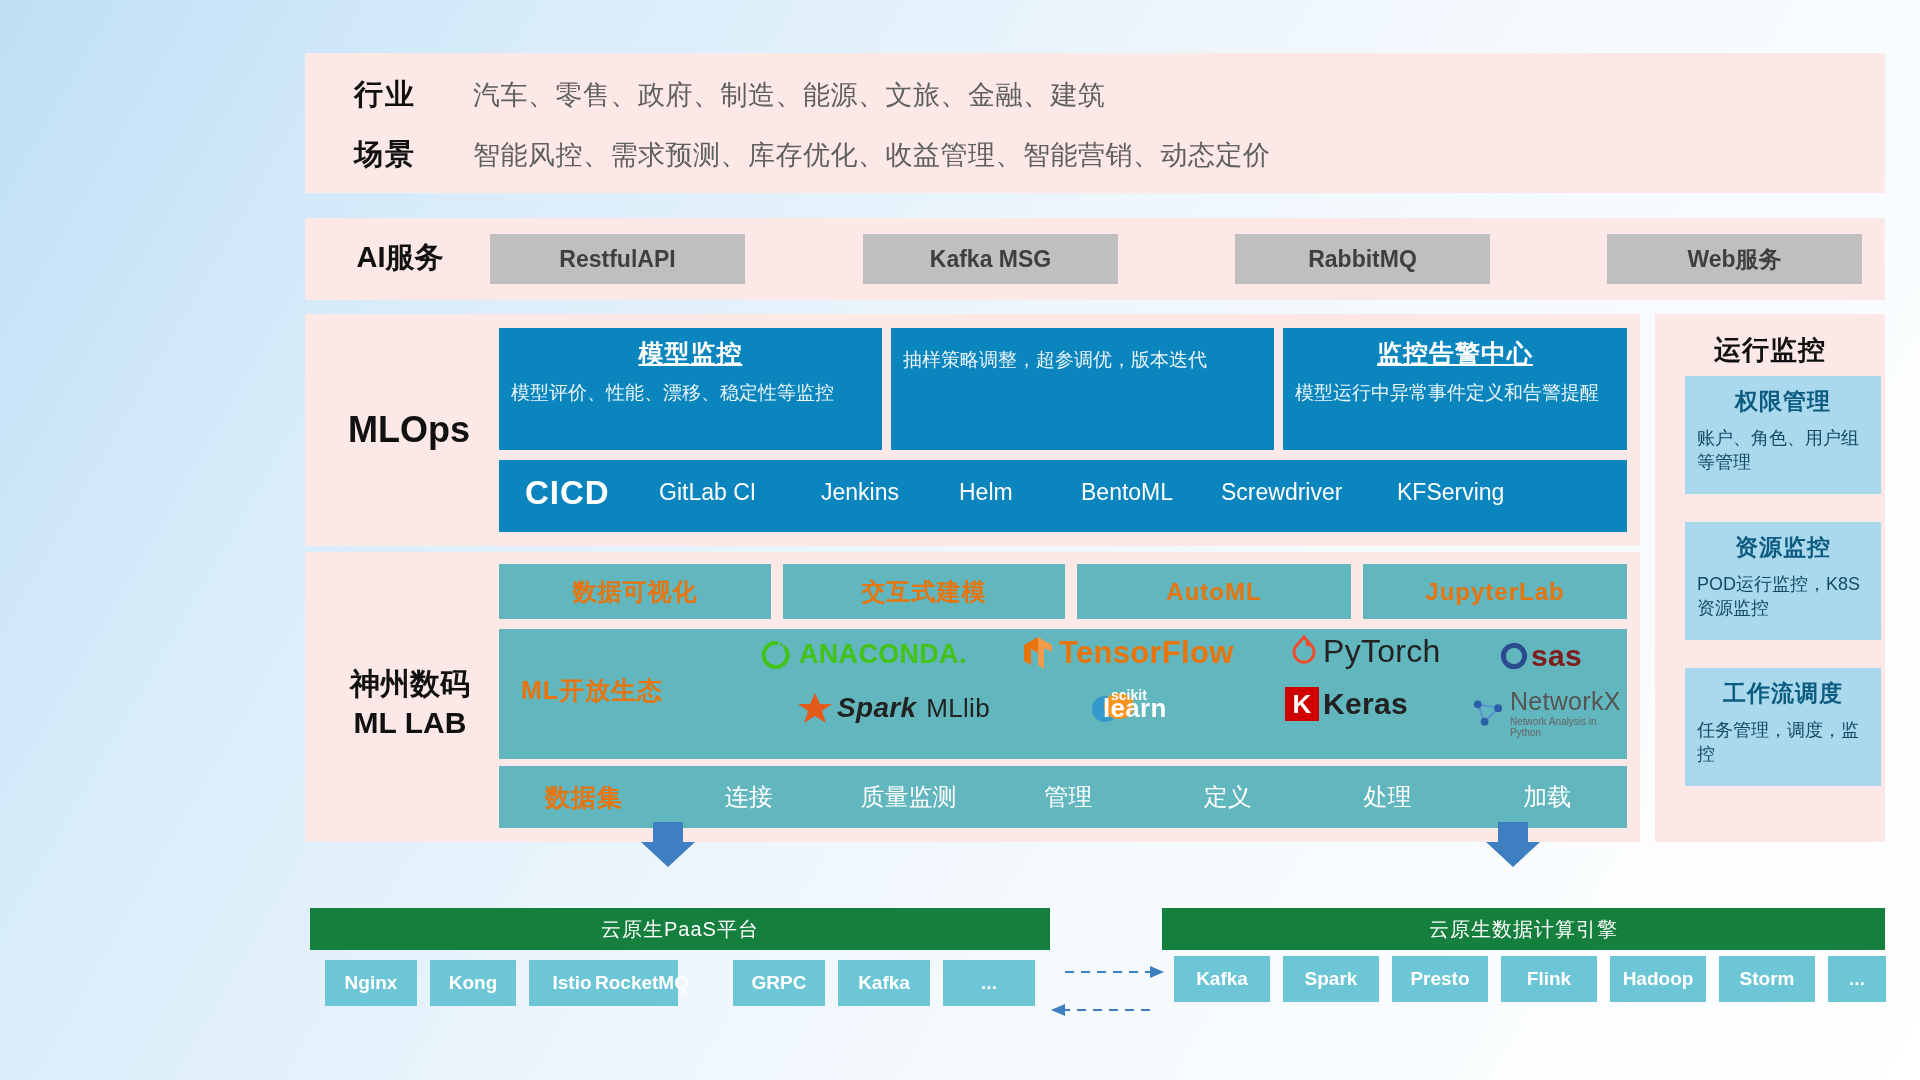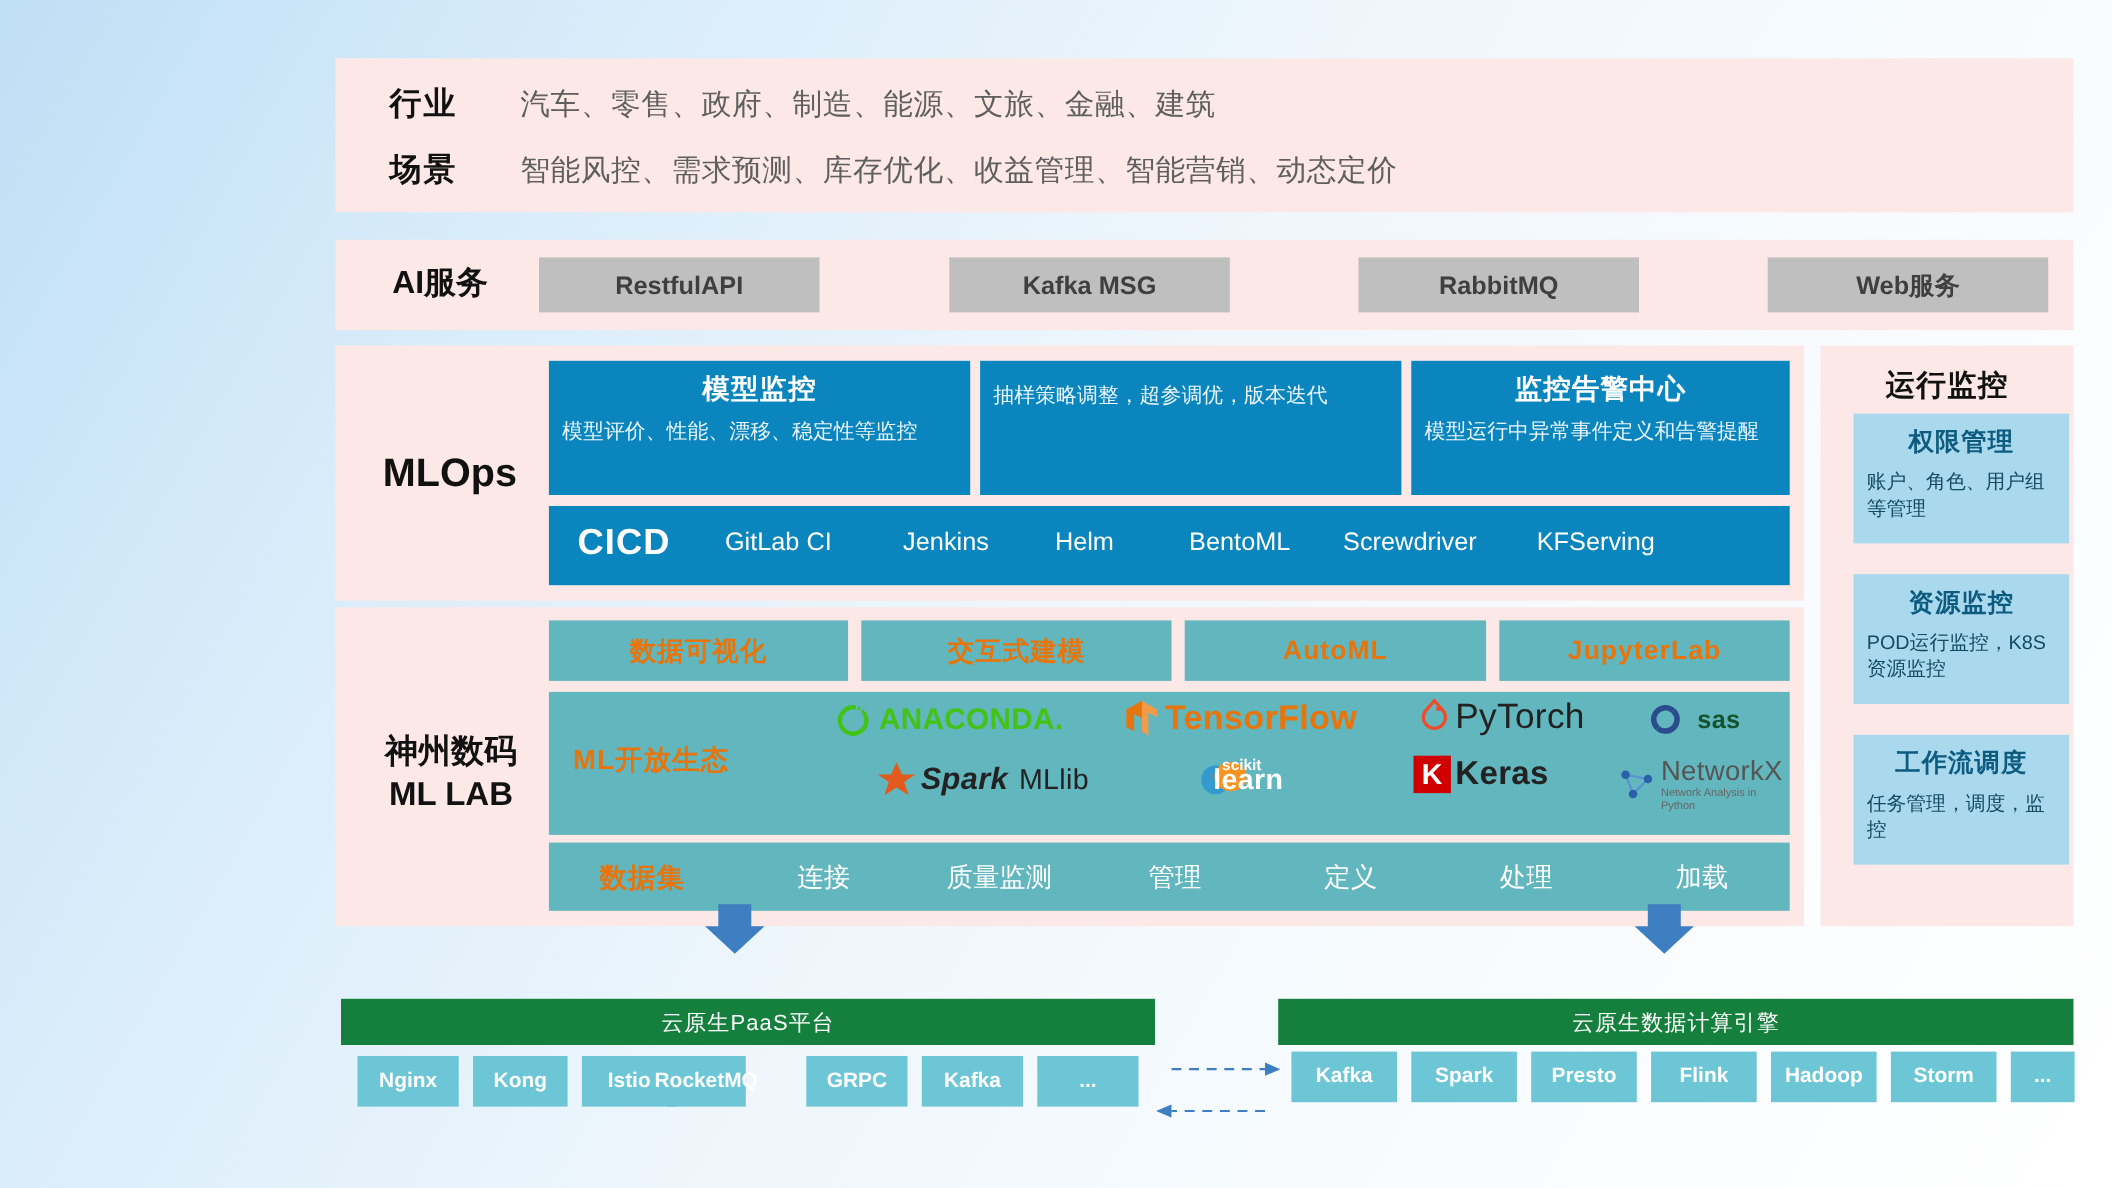--- a/index.html
+++ b/index.html
@@ -50,21 +50,21 @@
     font-size:23px;font-weight:bold;color:#3f3f3f;
   }
 
   
   #band-mlops{left:305px;top:314px;width:1335px;height:232px;}
   #mlops-label{position:absolute;left:14px;top:95px;width:180px;font-size:36px;}
   .mlops-card{
     position:absolute;top:14px;height:122px;background:#0a85bd;color:#fff;
     box-sizing:border-box;padding:9px 12px 0 12px;
   }
-  .mlops-card .t{font-size:25px;font-weight:bold;text-align:center;letter-spacing:1px;}
+  .mlops-card .t{font-size:25px;font-weight:bold;text-align:center;letter-spacing:1px;text-decoration:underline;}
   .mlops-card .d{font-size:19px;line-height:1.35;margin-top:10px;color:#eaf6fc;}
 
   #cicd-bar{
     position:absolute;left:194px;top:146px;width:1128px;height:72px;
     background:#0a85bd;color:#fff;overflow:hidden;
   }
   #cicd-title{
     position:absolute;left:26px;top:14px;font-size:33px;font-weight:bold;letter-spacing:1px;
   }
   .cicd-item{
@@ -217,21 +217,21 @@
           <circle cx="19" cy="9" r="2.4" fill="#ee4c2c"></circle>
         </svg>
         <span class="logo-txt" style="color:#222;font-size:32px;margin-left:4px;font-weight:normal">PyTorch</span>
       </div>
 
       <div class="logo" style="left:1000px;top:10px">
         <svg width="30" height="30" viewBox="0 0 30 30">
           <path d="M22 7 A9 9 0 1 0 8 23" fill="none" stroke="#2b4b8f" stroke-width="5"></path>
           <path d="M8 23 A9 9 0 0 0 22 7" fill="none" stroke="#2b4b8f" stroke-width="5"></path>
         </svg>
-        <span class="logo-txt" style="color:#14532d;font-size:23px;margin-left:14px">sas</span>
+        <span class="logo-txt" style="color:#7f1d1d;font-size:30px;margin-left:2px">sas</span>
       </div>
 
       <div class="logo" style="left:296px;top:62px">
         <svg width="40" height="34" viewBox="0 0 40 34">
           <polygon points="20,2 25,13 37,13 27,20 31,32 20,25 9,32 13,20 3,13 15,13" fill="#e25a1c"></polygon>
         </svg>
         <span class="logo-txt" style="color:#222;font-size:28px;margin-left:2px;font-style:italic">Spark</span>
         <span class="logo-txt" style="color:#222;font-size:26px;margin-left:10px;font-weight:normal">MLlib</span>
       </div>
 

